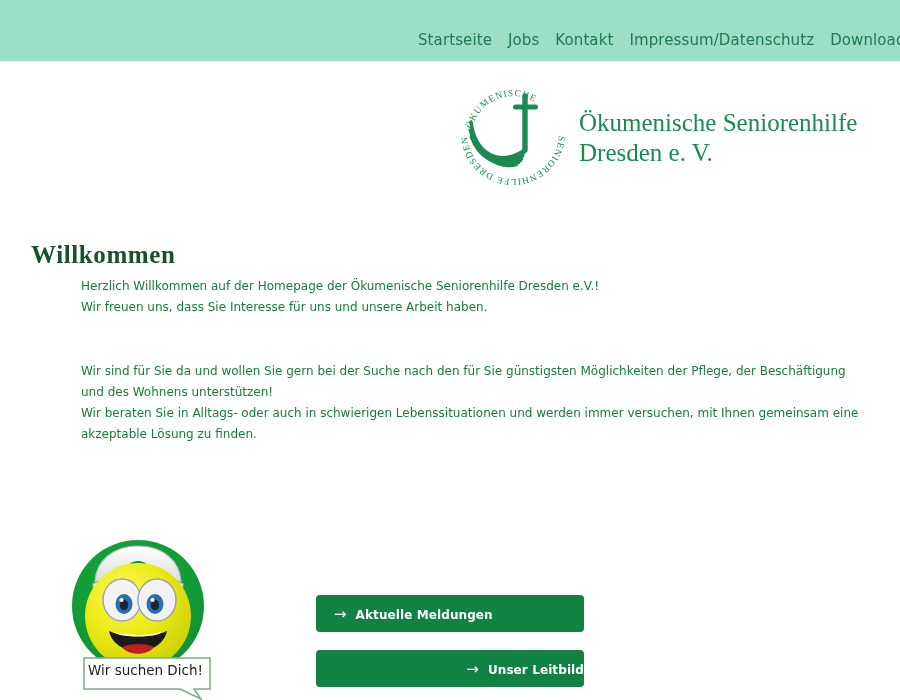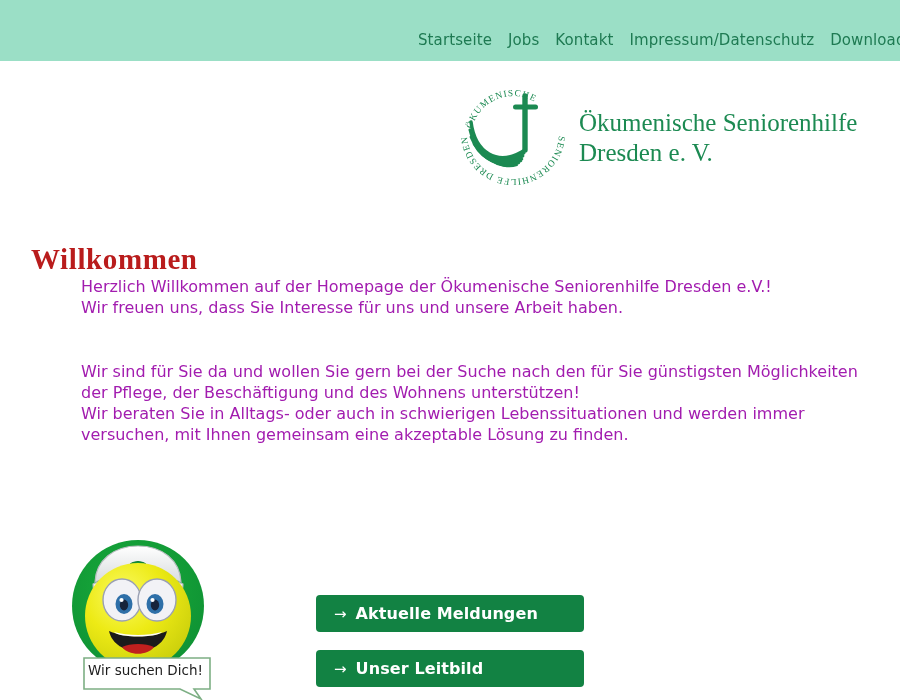--- a/index.html
+++ b/index.html
@@ -63,39 +63,39 @@
     font-weight: 400;
     white-space: nowrap;
   }
 
   
   .page-heading {
     position: absolute;
     left: 31px;
     top: 224px;
     font-family: "Liberation Serif", serif;
-    font-size: 29px;
+    font-size: 25px;
     font-weight: 700;
-    color: #b91c1c;
+    color: #14532d;
     letter-spacing: 0.6px;
   }
 
   
   .content {
     position: absolute;
     left: 81px;
     top: 276px;
     width: 790px;
   }
   .content p {
     margin: 0 0 21px 0;
     font-family: "DejaVu Sans", sans-serif;
-    font-size: 16px;
+    font-size: 12px;
     line-height: 21.2px;
-    color: #a21caf;
+    color: #15803d;
   }
   .content p:last-child { margin-bottom: 0; }
 
   
   .mascot {
     position: absolute;
     left: 62px;
     top: 528px;
     width: 165px;
     height: 172px;
@@ -130,31 +130,31 @@
     border: 0;
     margin-bottom: 18px;
     cursor: pointer;
     text-align: left;
     padding: 0 0 0 18px;
     color: #ffffff;
     text-decoration: none;
     line-height: 37px;
     white-space: nowrap;
   }
-  .cta:last-child { margin-bottom: 0; }
+  .cta:last-child { margin-bottom: 0; text-align: right; }
   .cta .arrow {
     font-family: "DejaVu Sans", sans-serif;
     font-size: 15px;
     color: #ffffff;
     margin-right: 9px;
     font-weight: 400;
   }
   .cta .cta-label {
     font-family: "DejaVu Sans", sans-serif;
-    font-size: 16px;
+    font-size: 12px;
     font-weight: 700;
     color: #ffffff;
     letter-spacing: 0.1px;
   }
 </style>
 </head>
 <body>
 
 <div class="topbar">
   <nav class="nav">

